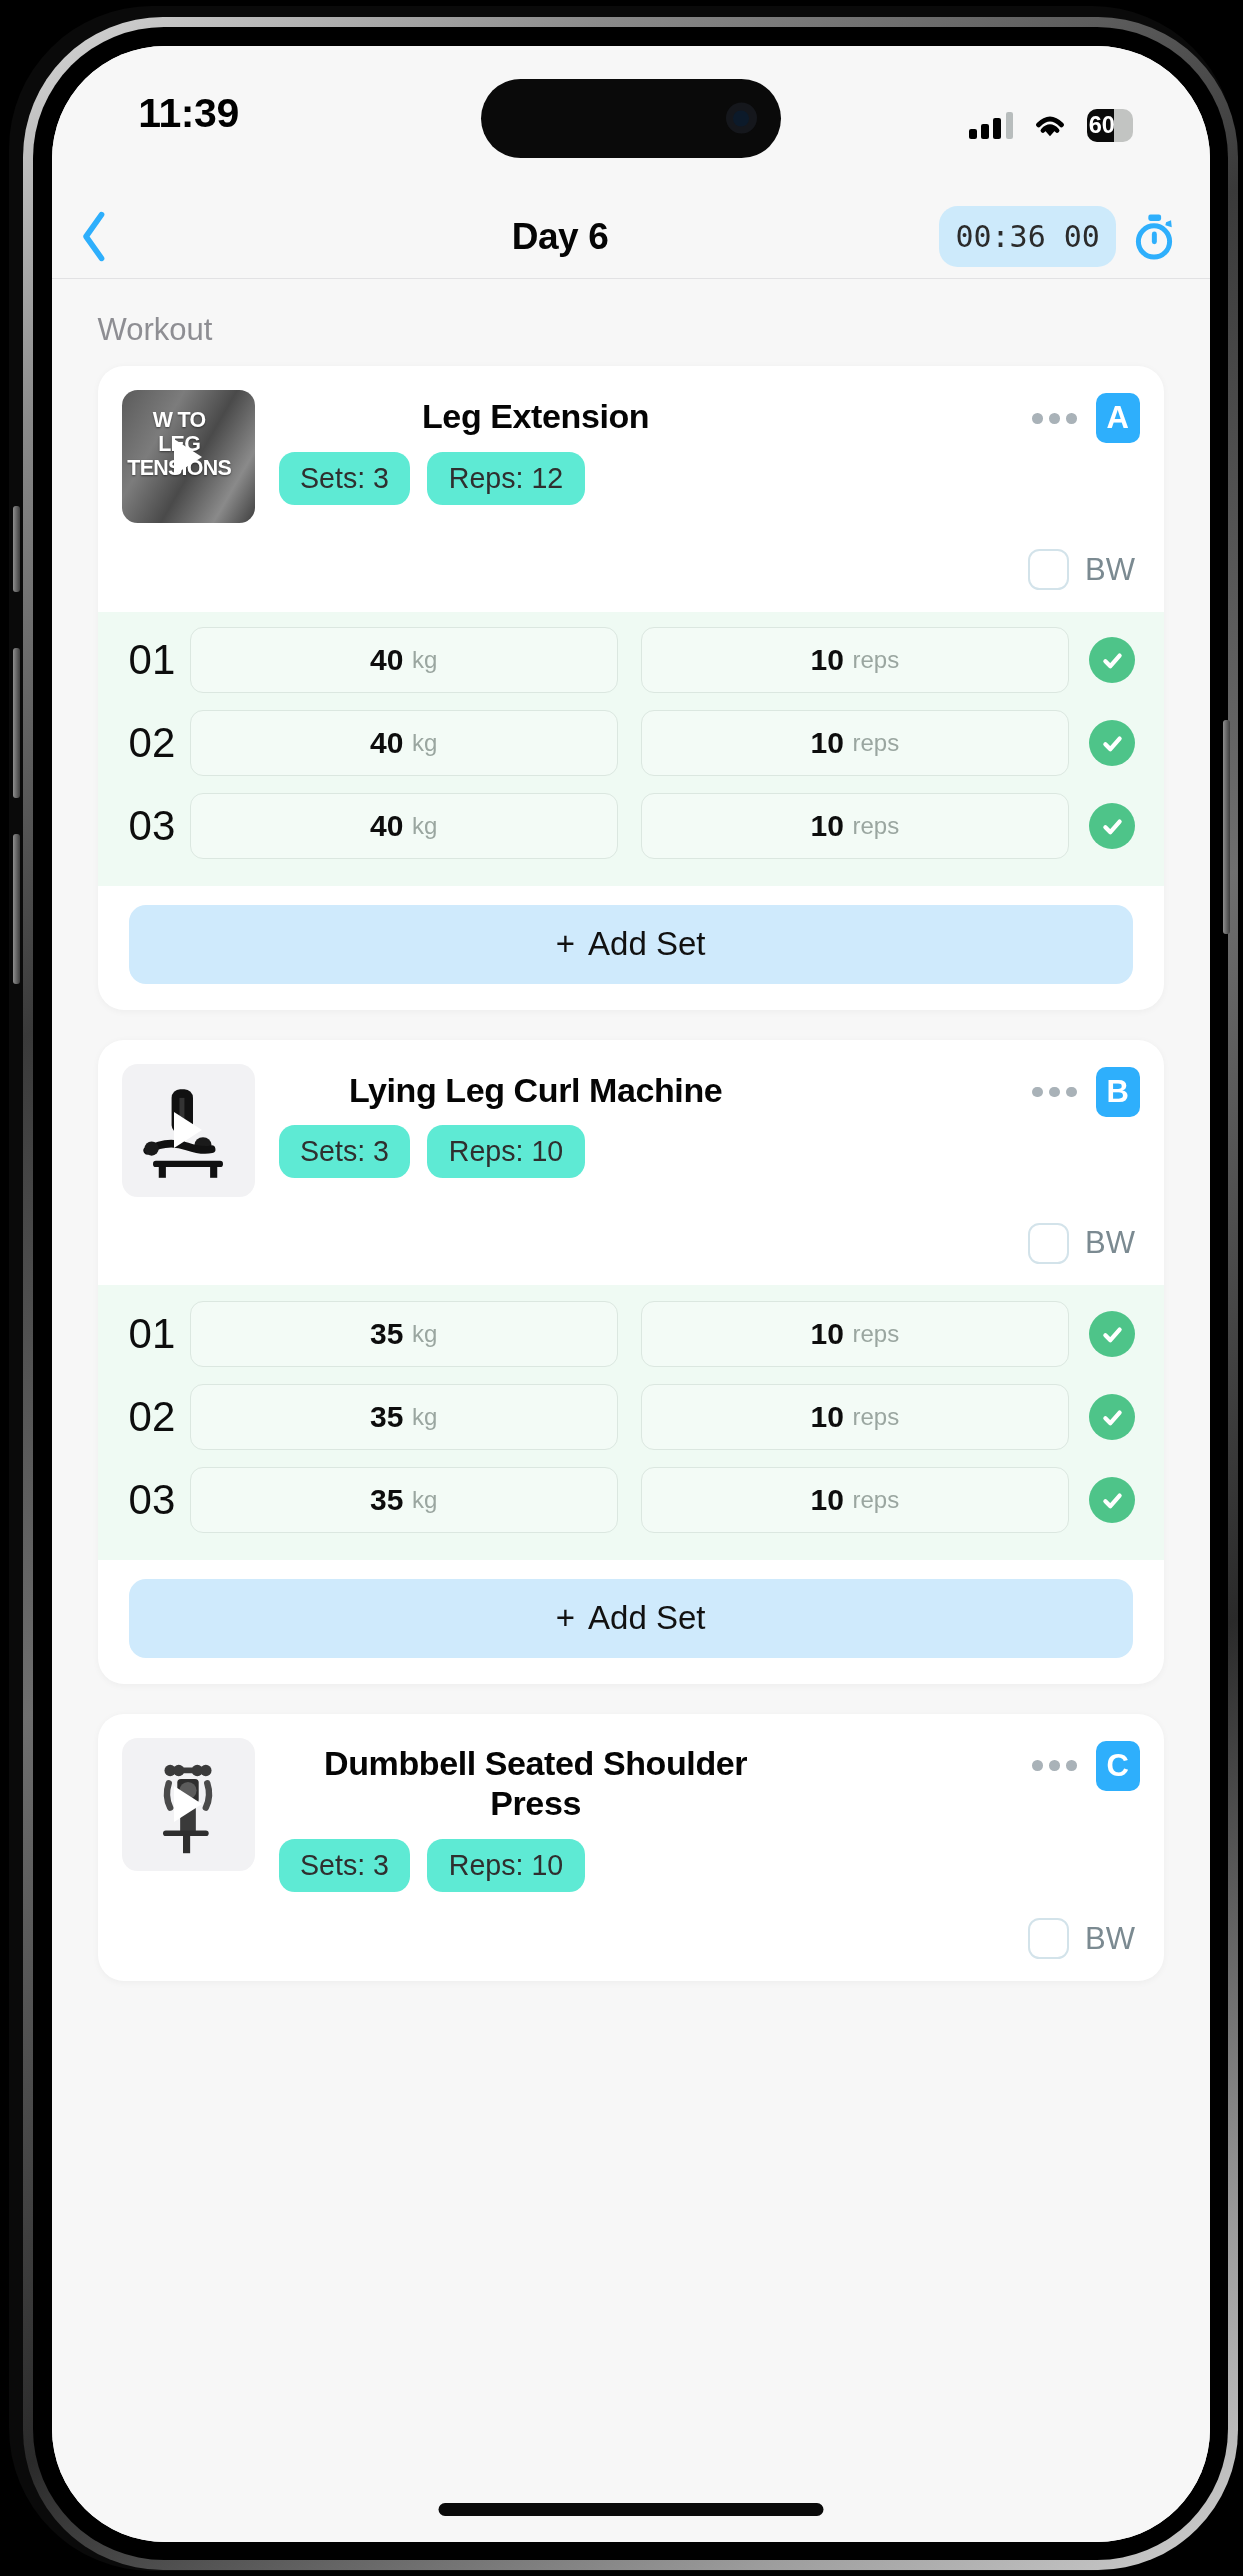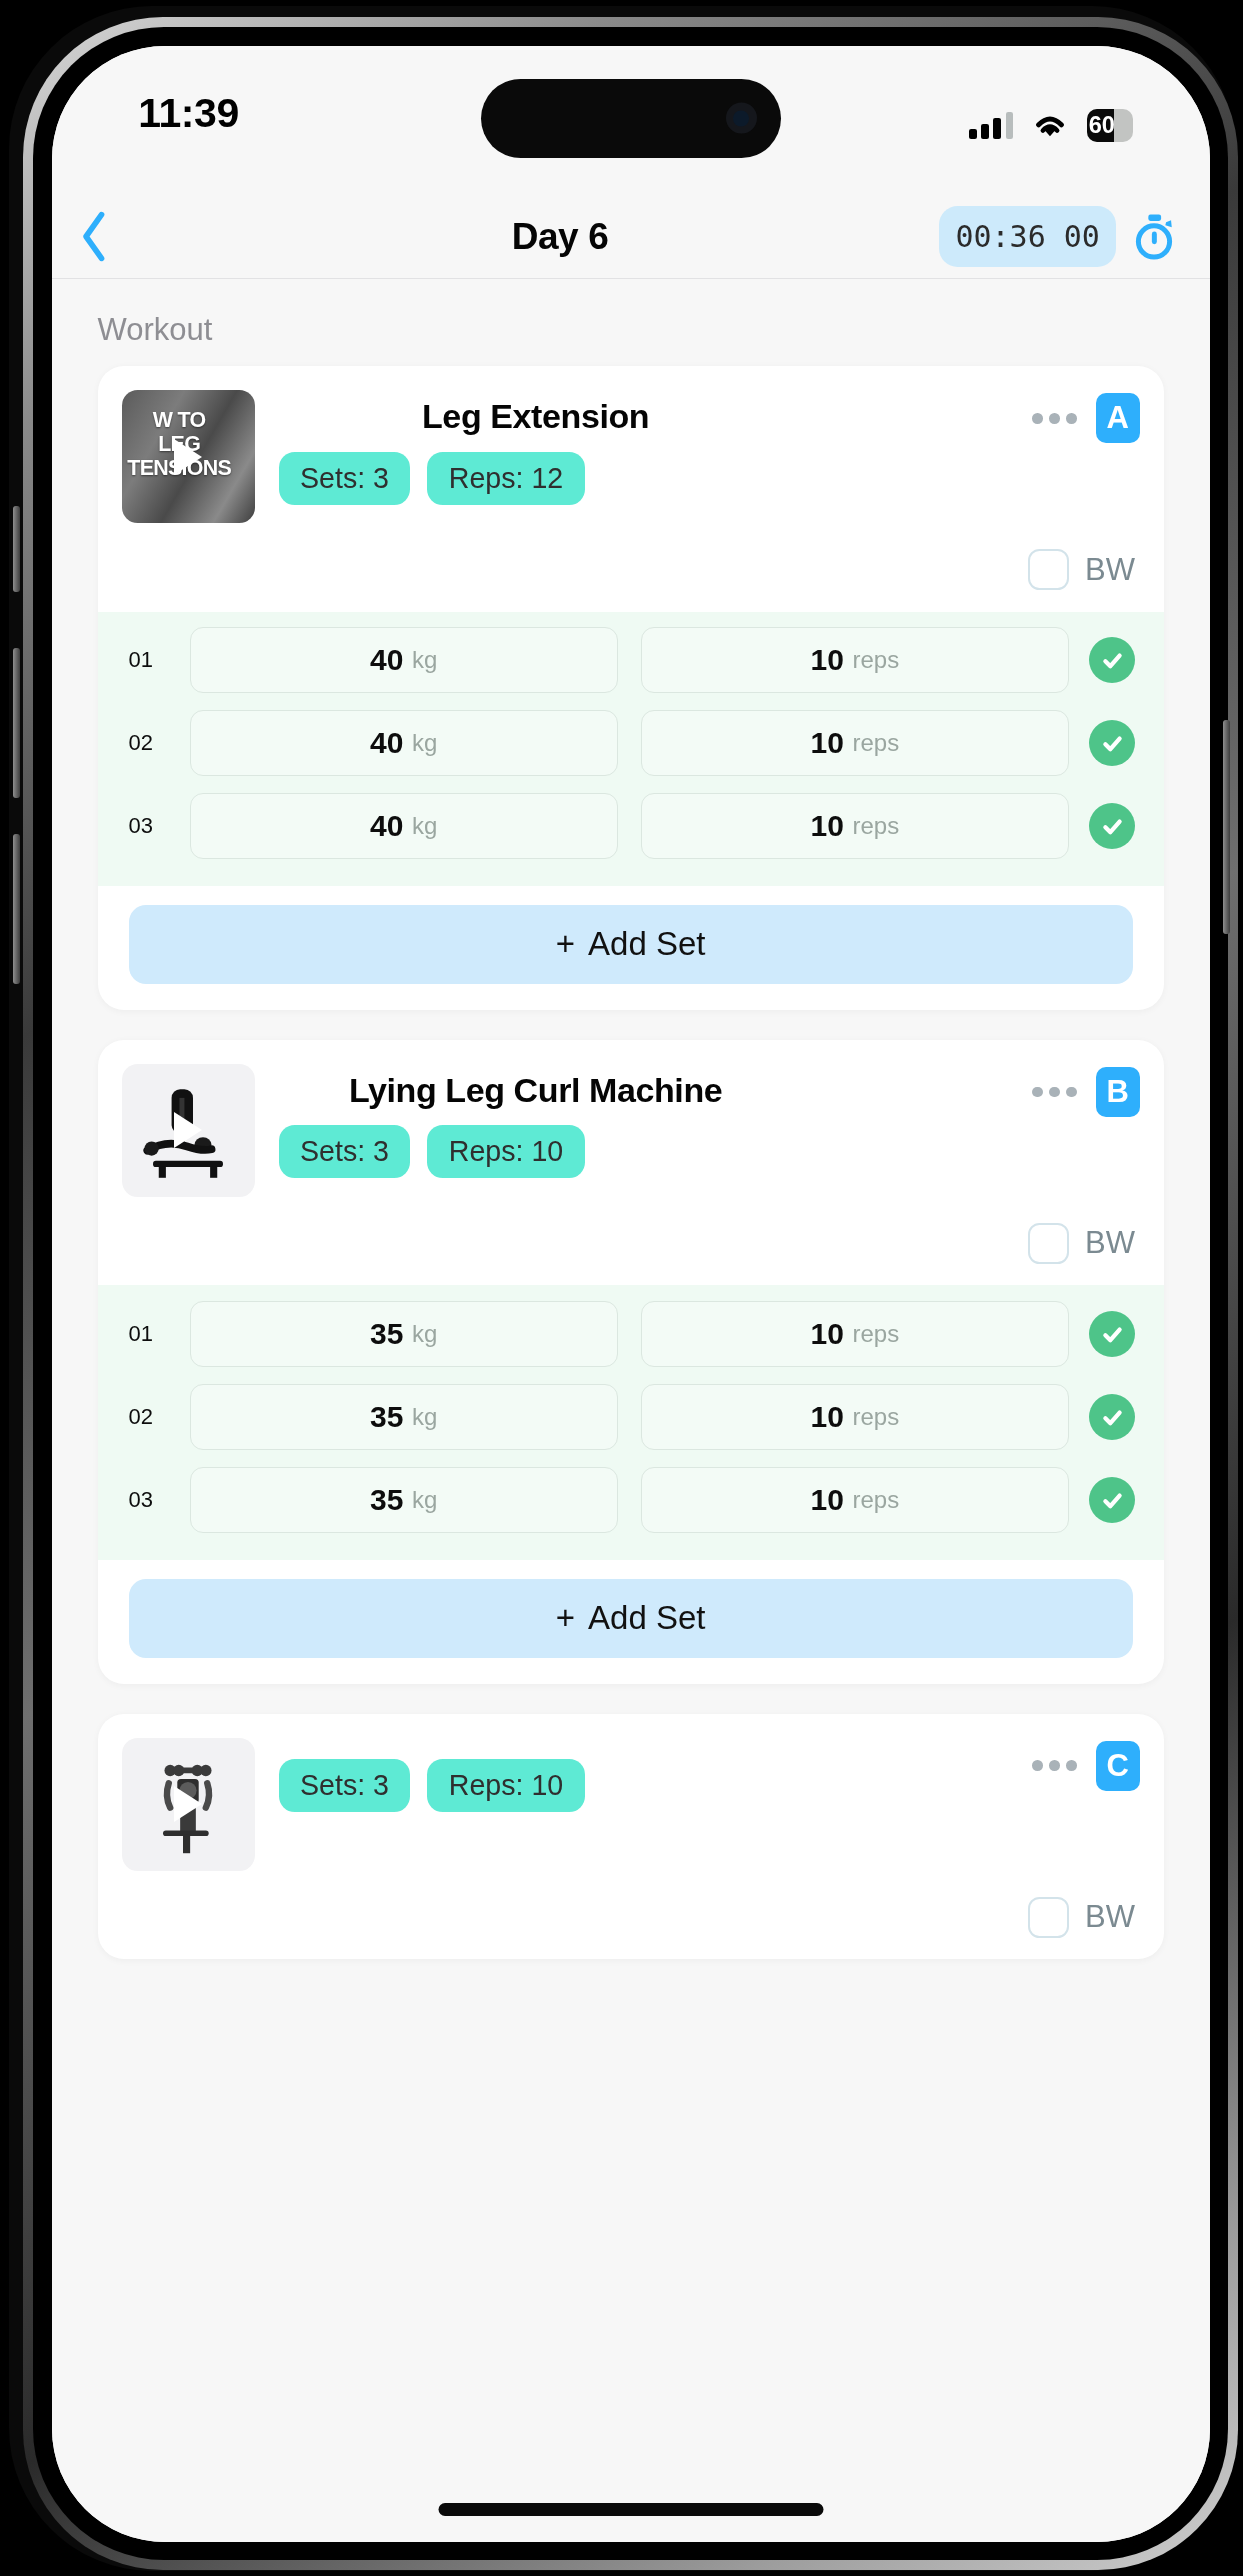--- a/index.html
+++ b/index.html
@@ -212,21 +212,21 @@
   }
   .bw-label { font-size: 31px; color: #7b8a91; }
 
   
   .sets-wrap { background: #effaf3; padding: 15.7px 0 10px 0; }
   .set-row {
     display: flex; align-items: center;
     padding: 0 28.6px 0 31px; margin-bottom: 17px;
   }
   .set-idx {
-    width: 61px; font-size: 22px; color: #0d0d0d; font-weight: 400;
+    width: 61px; font-size: 42px; color: #0d0d0d; font-weight: 400;
   }
   .set-input {
     flex: 1; height: 66px; border: 1.4px solid #dbe7e0;
     border-radius: 13px; background: #f3fbf6;
     display: flex; align-items: center; justify-content: center;
     gap: 8.6px; cursor: text;
   }
   .set-input + .set-input { margin-left: 23px; }
   .si-val { font-size: 30px; font-weight: 600; color: #0d0d0d; }
   .si-unit { font-size: 24px; color: #9aa6a0; }
@@ -500,20 +500,21 @@
               <circle cx="75" cy="56" r="12" fill="#5c5c5c"></circle>
               <path d="M48 46 q-6 18 2 34" stroke="#4a4a4a" stroke-width="9" fill="none" stroke-linecap="round"></path>
               <path d="M102 46 q6 18 -2 34" stroke="#4a4a4a" stroke-width="9" fill="none" stroke-linecap="round"></path>
               <rect x="64" y="76" width="22" height="42" rx="6" fill="#3a3a3a"></rect>
               <rect x="40" y="112" width="64" height="8" rx="4" fill="#2e2e2e"></rect>
               <rect x="68" y="118" width="10" height="26" fill="#2e2e2e"></rect>
             </svg>
             <div class="thumb-play"></div>
           </div>
           <div class="ex-meta">
+            <div class="ex-title">Dumbbell Seated Shoulder Press</div>
             <div class="chips">
               <div class="chip">Sets: 3</div>
               <div class="chip">Reps: 10</div>
             </div>
           </div>
           <div class="ex-actions">
             <div class="dots">
                 <i></i>
                 <i></i>
                 <i></i>

